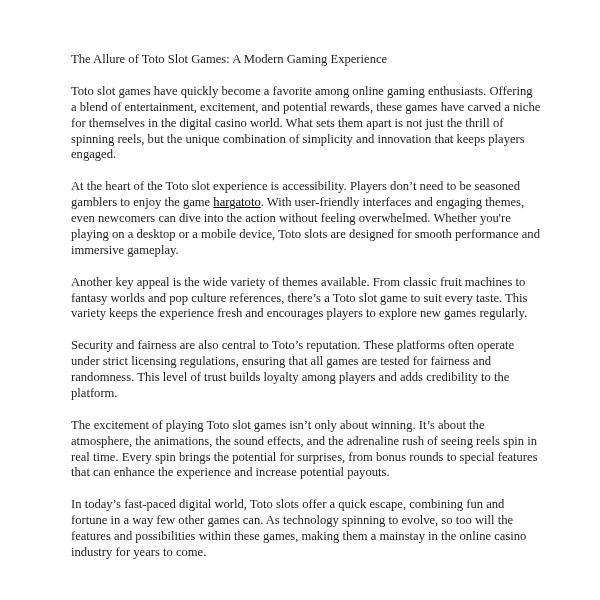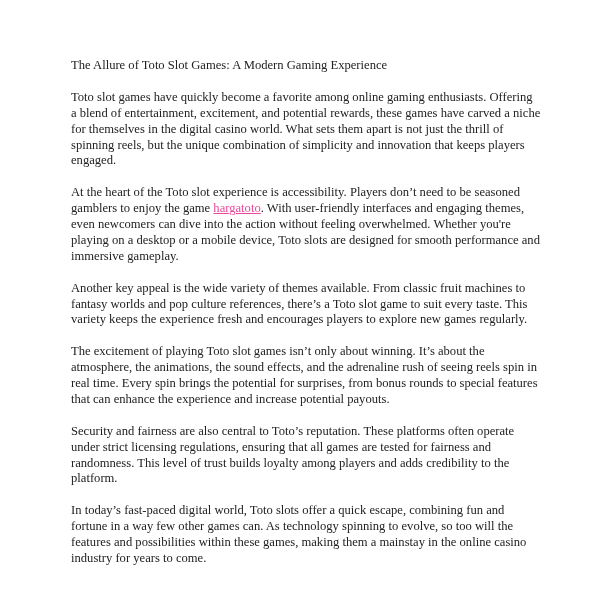--- a/index.html
+++ b/index.html
@@ -1,40 +1,40 @@
 <!DOCTYPE html>
 <html><head>
   <meta charset="utf-8">
   <style>
     html, body { margin: 0; padding: 0; background: #ffffff; }
     body { width: 600px; height: 600px; overflow: hidden; position: relative; }
     .page {
       position: absolute;
       left: 71px;
-      top: 58px;
+      top: 52px;
       width: 470px;
       font-family: "Liberation Serif", "DejaVu Serif", serif;
       font-size: 12.6px;
       line-height: 15.9px;
       color: #222222;
     }
     .page p { margin: 0 0 15.9px 0; }
     .title { margin: 0 0 15.9px 0; font-weight: normal; font-size: 12.6px; }
-    a.link { color: #ec4899; text-decoration: underline; }
+    a.link { color: #000000; text-decoration: underline; }
   </style>
 </head>
 <body>
 
 <div class="page">
   <p class="title">The Allure of Toto Slot Games: A Modern Gaming Experience</p>
 
   <p>Toto slot games have quickly become a favorite among online gaming enthusiasts. Offering a blend of entertainment, excitement, and potential rewards, these games have carved a niche for themselves in the digital casino world. What sets them apart is not just the thrill of spinning reels, but the unique combination of simplicity and innovation that keeps players engaged.</p>
 
   <p><span>At the heart of the Toto slot experience is accessibility. Players don’t need to be seasoned gamblers to enjoy the game </span><a class="link" href="#">hargatoto</a><span>. With user-friendly interfaces and engaging themes, even newcomers can dive into the action without feeling overwhelmed. Whether you're playing on a desktop or a mobile device, Toto slots are designed for smooth performance and immersive gameplay.</span></p>
 
   <p>Another key appeal is the wide variety of themes available. From classic fruit machines to fantasy worlds and pop culture references, there’s a Toto slot game to suit every taste. This variety keeps the experience fresh and encourages players to explore new games regularly.</p>
 
+  <p>Security and fairness are also central to Toto’s reputation. These platforms often operate under strict licensing regulations, ensuring that all games are tested for fairness and randomness. This level of trust builds loyalty among players and adds credibility to the platform.</p>
+
   <p>The excitement of playing Toto slot games isn’t only about winning. It’s about the atmosphere, the animations, the sound effects, and the adrenaline rush of seeing reels spin in real time. Every spin brings the potential for surprises, from bonus rounds to special features that can enhance the experience and increase potential payouts.</p>
-
-  <p>Security and fairness are also central to Toto’s reputation. These platforms often operate under strict licensing regulations, ensuring that all games are tested for fairness and randomness. This level of trust builds loyalty among players and adds credibility to the platform.</p>
 
   <p>In today’s fast-paced digital world, Toto slots offer a quick escape, combining fun and fortune in a way few other games can. As technology spinning to evolve, so too will the features and possibilities within these games, making them a mainstay in the online casino industry for years to come.</p>
 </div>
 
 </body></html>

